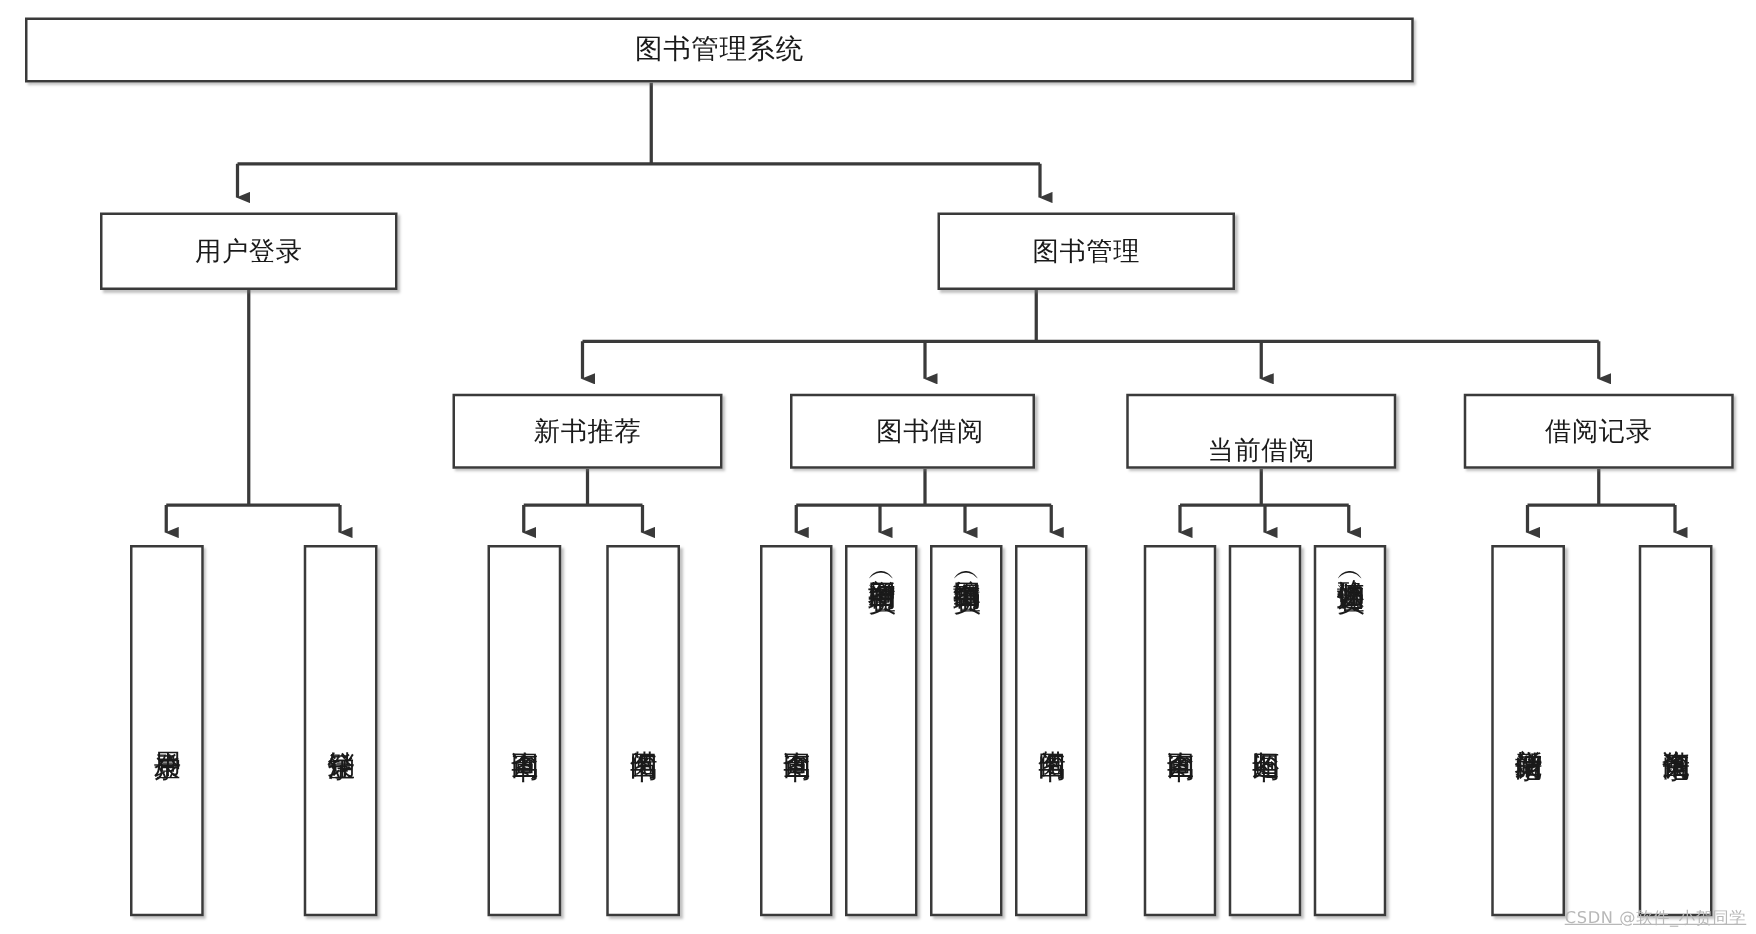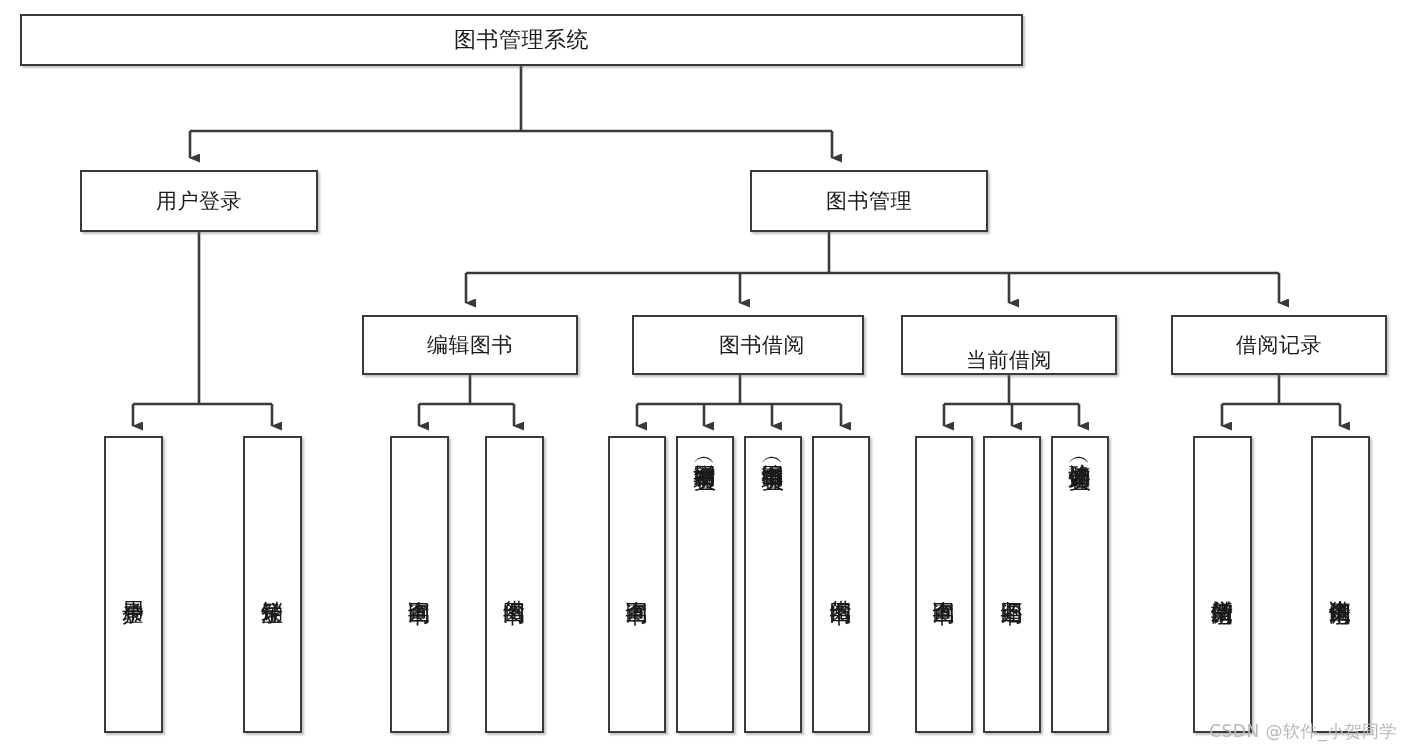--- a/index.html
+++ b/index.html
@@ -58,24 +58,25 @@
     text-align: left;
   }
   .node.leaf.v-center {
     align-items: center;
     padding-top: 0;
   }
   #watermark {
     position: absolute;
     right: 8px;
     bottom: 4px;
-    font-size: 17px;
+    font-size: 13px;
     color: #b8b8b8;
     letter-spacing: 0.5px;
     white-space: nowrap;
+    text-decoration: underline;
   }
 </style>
 </head>
 <body>
 
 <div id="canvas">
 
   <svg class="wires" viewBox="0 0 1405 747" xmlns="http://www.w3.org/2000/svg">
     <defs>
       <marker id="arrowhead" markerWidth="9" markerHeight="11" refX="4.5" refY="10" orient="auto" markerUnits="userSpaceOnUse">
@@ -119,35 +120,35 @@
       <path d="M1012,404 L1012,426" marker-end="url(#arrowhead)"></path>
       <path d="M1079,404 L1079,426" marker-end="url(#arrowhead)"></path>
 
       <path d="M1279,375 L1279,404"></path>
       <path d="M1222,404 L1340,404"></path>
       <path d="M1222,404 L1222,426" marker-end="url(#arrowhead)"></path>
       <path d="M1340,404 L1340,426" marker-end="url(#arrowhead)"></path>
     </g>
   </svg>
 
-  <div class="node root" style="left:20px; top:14px; width:1003px; height:52px;">
+  <div class="node root" style="left:20px; top:14px; width:1111px; height:52px;">
     <span class="label">图书管理系统</span>
   </div>
 
   <div class="node" style="left:80px; top:170px; width:238px; height:62px;">
     <span class="label">用户登录</span>
   </div>
   <div class="node" style="left:710px; top:170px; width:238px; height:62px;margin-left:40px;">
     <span class="label">图书管理</span>
   </div>
 
   <div class="node" style="left:362px; top:315px; width:216px; height:60px;">
-    <span class="label">编辑图书</span>
-  </div>
-  <div class="node" style="left:632px; top:315px; width:232px; height:60px;padding-left:28px;">
+    <span class="label">新书推荐</span>
+  </div>
+  <div class="node" style="left:632px; top:315px; width:196px; height:60px;padding-left:28px;">
     <span class="label">图书借阅</span>
   </div>
   <div class="node" style="left:901px; top:315px; width:216px; height:60px;align-items:flex-end;">
     <span class="label">当前借阅</span>
   </div>
   <div class="node" style="left:1171px; top:315px; width:216px; height:60px;">
     <span class="label">借阅记录</span>
   </div>
 
   <div class="node leaf v-center" style="left:104px; top:436px; width:59px; height:297px;">

